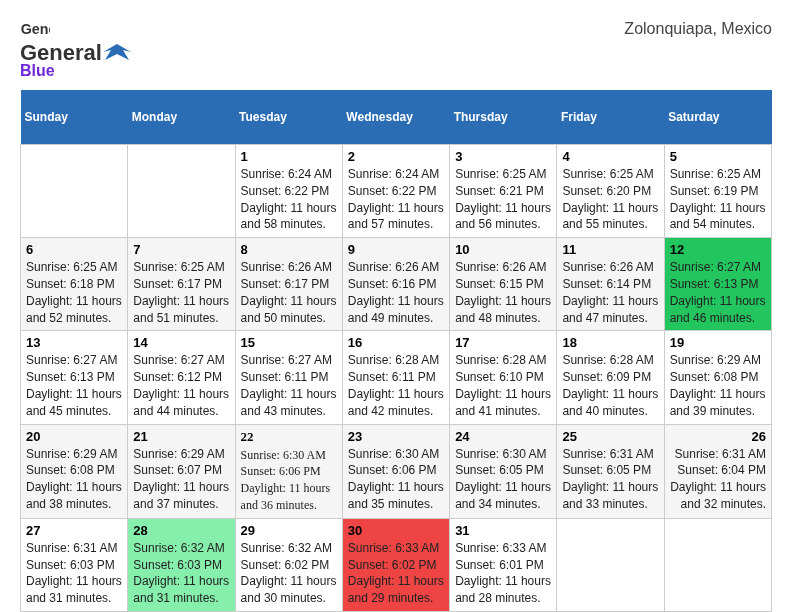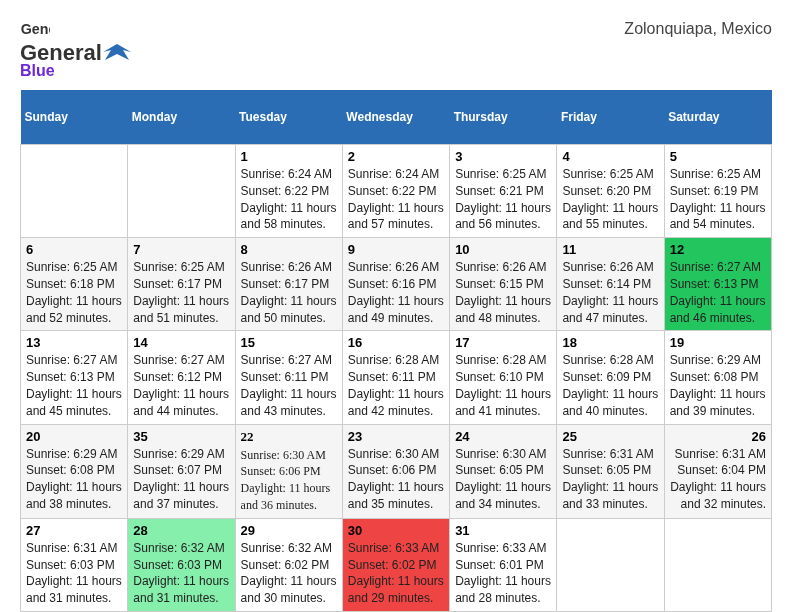--- a/index.html
+++ b/index.html
@@ -244,21 +244,21 @@
         </td>
       </tr>
       <tr>
         <td style="background-color: rgb(245, 245, 245);">
           <span class="day-num">20</span>
           <div class="day-info" style="white-space: pre-line;">Sunrise: 6:29 AM
 Sunset: 6:08 PM
 Daylight: 11 hours and 38 minutes.</div>
         </td>
         <td style="background-color: rgb(245, 245, 245);">
-          <span class="day-num">35</span>
+          <span class="day-num">21</span>
           <div class="day-info" style="white-space: pre-line;">Sunrise: 6:29 AM
 Sunset: 6:07 PM
 Daylight: 11 hours and 37 minutes.</div>
         </td>
         <td style="background-color: rgb(245, 245, 245); font-family: Liberation Serif, serif;">
           <span class="day-num">22</span>
           <div class="day-info" style="white-space: pre-line;">Sunrise: 6:30 AM
 Sunset: 6:06 PM
 Daylight: 11 hours and 36 minutes.</div>
         </td>

